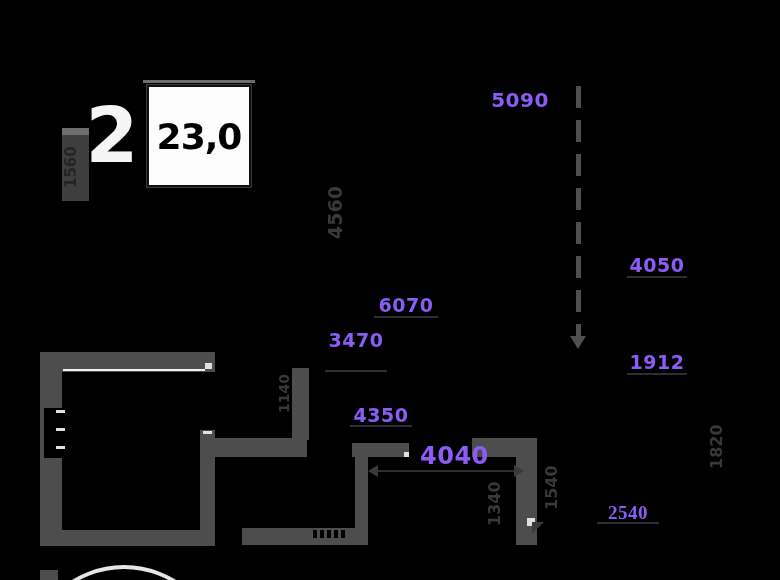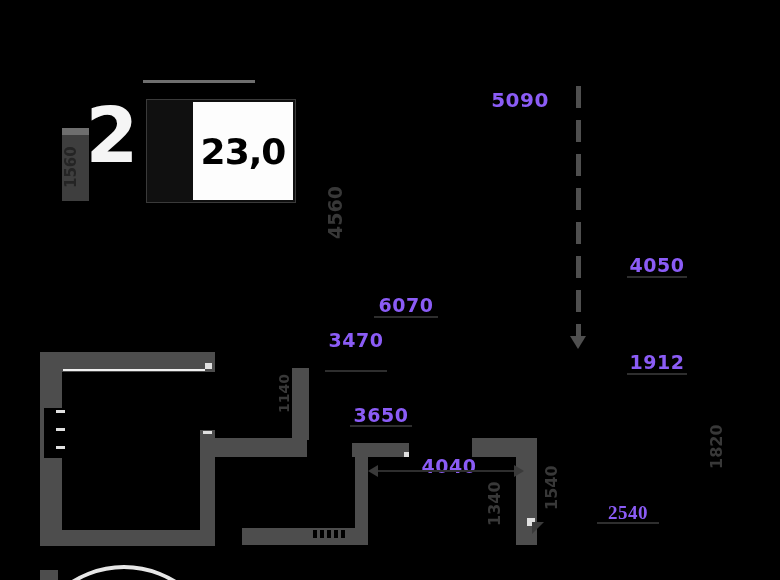--- a/index.html
+++ b/index.html
@@ -29,21 +29,21 @@
   .door-arc{width:188px;height:188px;border-radius:50%;border:4px solid #e6e6e6;background:transparent;}
   .hatch{background:#000;width:4px;height:8px;}
 </style>
 </head>
 <body>
 
 <div id="canvas">
 
   <div class="abs" style="left:143px;top:80px;width:112px;height:3px;background:#6e6e6e;"></div>
   <div class="abs apt-number" style="left:82px;top:90px;width:60px;height:92px;">2</div>
-  <div class="abs legend-box" style="left:146px;top:99px;width:104px;height:102px;padding-left:44px;">
+  <div class="abs legend-box" style="left:146px;top:84px;width:104px;height:102px;">
     <div class="legend-cell">23,0</div>
   </div>
 
   <div class="abs" style="left:62px;top:128px;width:27px;height:73px;background:#3e3e3e;"></div>
   <div class="abs" style="left:62px;top:128px;width:27px;height:7px;background:#6e6e6e;"></div>
   <div class="abs vdim" style="left:64px;top:136px;width:22px;height:62px;font-size:15px;color:#242424;">1560</div>
 
   <div class="abs dash-line" style="left:576px;top:86px;height:250px;"></div>
   <div class="abs tri-down" style="left:570px;top:336px;"></div>
 
@@ -82,24 +82,24 @@
   <div class="abs door-arc" style="left:26px;top:565px;"></div>
 
   <div class="abs dim" style="left:486px;top:90px;width:68px;font-size:20px;">5090</div>
 
   <div class="abs dim" style="left:374px;top:296px;width:64px;">6070</div>
   <div class="abs dimline" style="left:374px;top:316px;width:64px;"></div>
 
   <div class="abs dim" style="left:325px;top:331px;width:62px;">3470</div>
   <div class="abs dimline" style="left:325px;top:370px;width:62px;"></div>
 
-  <div class="abs dim" style="left:350px;top:406px;width:62px;">3650</div>
+  <div class="abs dim" style="left:350px;top:406px;width:62px;">4350</div>
   <div class="abs dimline" style="left:350px;top:425px;width:62px;"></div>
 
-  <div class="abs dim" style="left:420px;top:457px;width:58px;font-size:19px;">4040</div>
+  <div class="abs dim" style="left:420px;top:444px;width:58px;font-size:24px;">4040</div>
   <div class="abs dimline" style="left:376px;top:470px;width:140px;"></div>
   <div class="abs tri-left" style="left:368px;top:465px;"></div>
   <div class="abs tri-right" style="left:514px;top:465px;"></div>
 
   <div class="abs dim" style="left:628px;top:256px;width:58px;">4050</div>
   <div class="abs dimline" style="left:627px;top:276px;width:60px;"></div>
 
   <div class="abs dim" style="left:628px;top:353px;width:58px;">1912</div>
   <div class="abs dimline" style="left:627px;top:373px;width:60px;"></div>
 

